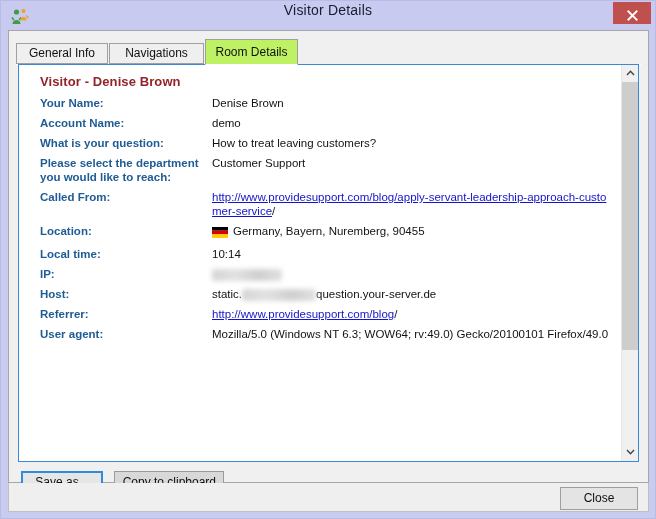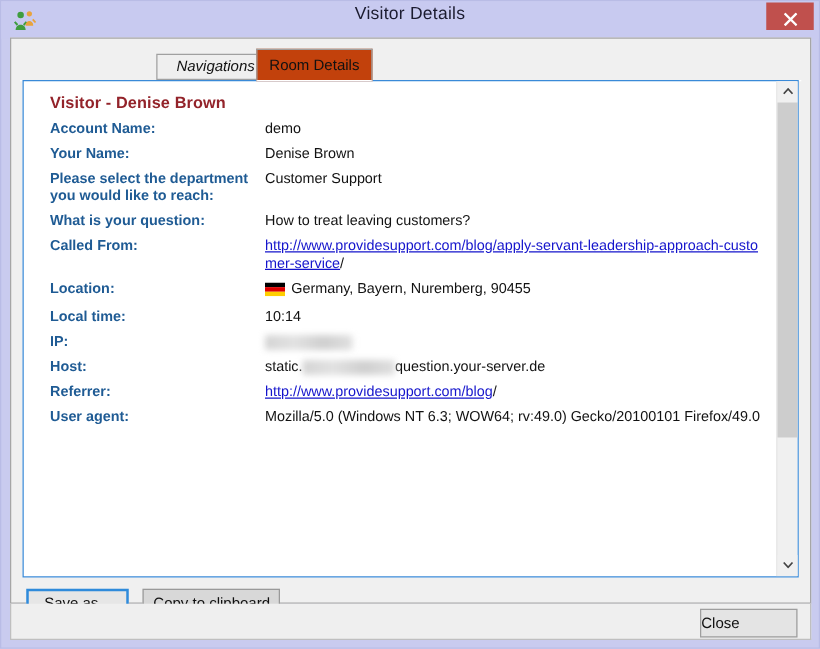--- a/index.html
+++ b/index.html
@@ -96,26 +96,26 @@
     color: #111;
     line-height: 19px;
     text-align: center;
     cursor: default;
     font-family: "Liberation Sans", sans-serif;
   }
   .tab.active {
     top: 0px;
     height: 26px;
     line-height: 24px;
-    background: #c2410c;
+    background: #bef264;
     border-bottom: 1px solid #ffffff;
     z-index: 5;
   }
   .tab-general { left: 0px; width: 92px; }
-  .tab-nav     { left: 109px; width: 95px; font-style: italic; }
+  .tab-nav     { left: 93px; width: 95px; }
   .tab-room    { left: 189px; width: 93px; }
 
   .tab-underline {
     position: absolute;
     left: 7px;
     top: 33px;
     width: 625px;
     height: 1px;
     background: #ffffff;
   }
@@ -288,21 +288,21 @@
     position: absolute;
     right: 10px;
     top: 4px;
     width: 78px;
     height: 23px;
     background: #e4e4e4;
     border: 1px solid #9e9e9e;
     font-size: 12px;
     line-height: 21px;
     color: #101010;
-    text-align: left;
+    text-align: center;
     cursor: pointer;
     font-family: "Liberation Sans", sans-serif;
     box-sizing: border-box;
   }
 </style>
 </head>
 <body>
 
 <div class="window">
 
@@ -321,47 +321,48 @@
     <button class="btn-close">
       <svg width="11" height="11" viewBox="0 0 11 11">
         <path d="M1.4 1.4 L9.6 9.6 M9.6 1.4 L1.4 9.6" stroke="#ffffff" stroke-width="1.9" stroke-linecap="square"></path>
       </svg>
     </button>
   </div>
 
   <div class="dialog-body">
 
     <div class="tabstrip">
+      <div class="tab tab-general">General Info</div>
       <div class="tab tab-nav">Navigations</div>
       <div class="tab tab-room active">Room Details</div>
     </div>
     <div class="tab-underline"></div>
 
     <div class="content-frame">
       <div class="content-inner">
         <div class="details">
           <div class="heading">Visitor - Denise Brown</div>
 
           <table class="kv">
             <tbody>
                 <tr>
+              <td class="k">Your Name:</td>
+              <td class="v">Denise Brown</td>
+            </tr>
+            <tr>
               <td class="k">Account Name:</td>
               <td class="v">demo</td>
             </tr>
             <tr>
-              <td class="k">Your Name:</td>
-              <td class="v">Denise Brown</td>
+              <td class="k">What is your question:</td>
+              <td class="v">How to treat leaving customers?</td>
             </tr>
             <tr>
               <td class="k">Please select the department you would like to reach:</td>
               <td class="v">Customer Support</td>
-            </tr>
-            <tr>
-              <td class="k">What is your question:</td>
-              <td class="v">How to treat leaving customers?</td>
             </tr>
             <tr>
               <td class="k">Called From:</td>
               <td class="v"><span class="lnk">http://www.providesupport.com/blog/apply-servant-leadership-approach-customer-service</span><span class="tail">/</span></td>
             </tr>
             <tr>
               <td class="k">Location:</td>
               <td class="v"><span class="row-icon"><svg width="16" height="11" viewBox="0 0 16 11">
                         <rect x="0" y="0" width="16" height="3.7" fill="#000000"></rect>
                         <rect x="0" y="3.7" width="16" height="3.7" fill="#dd0000"></rect>

